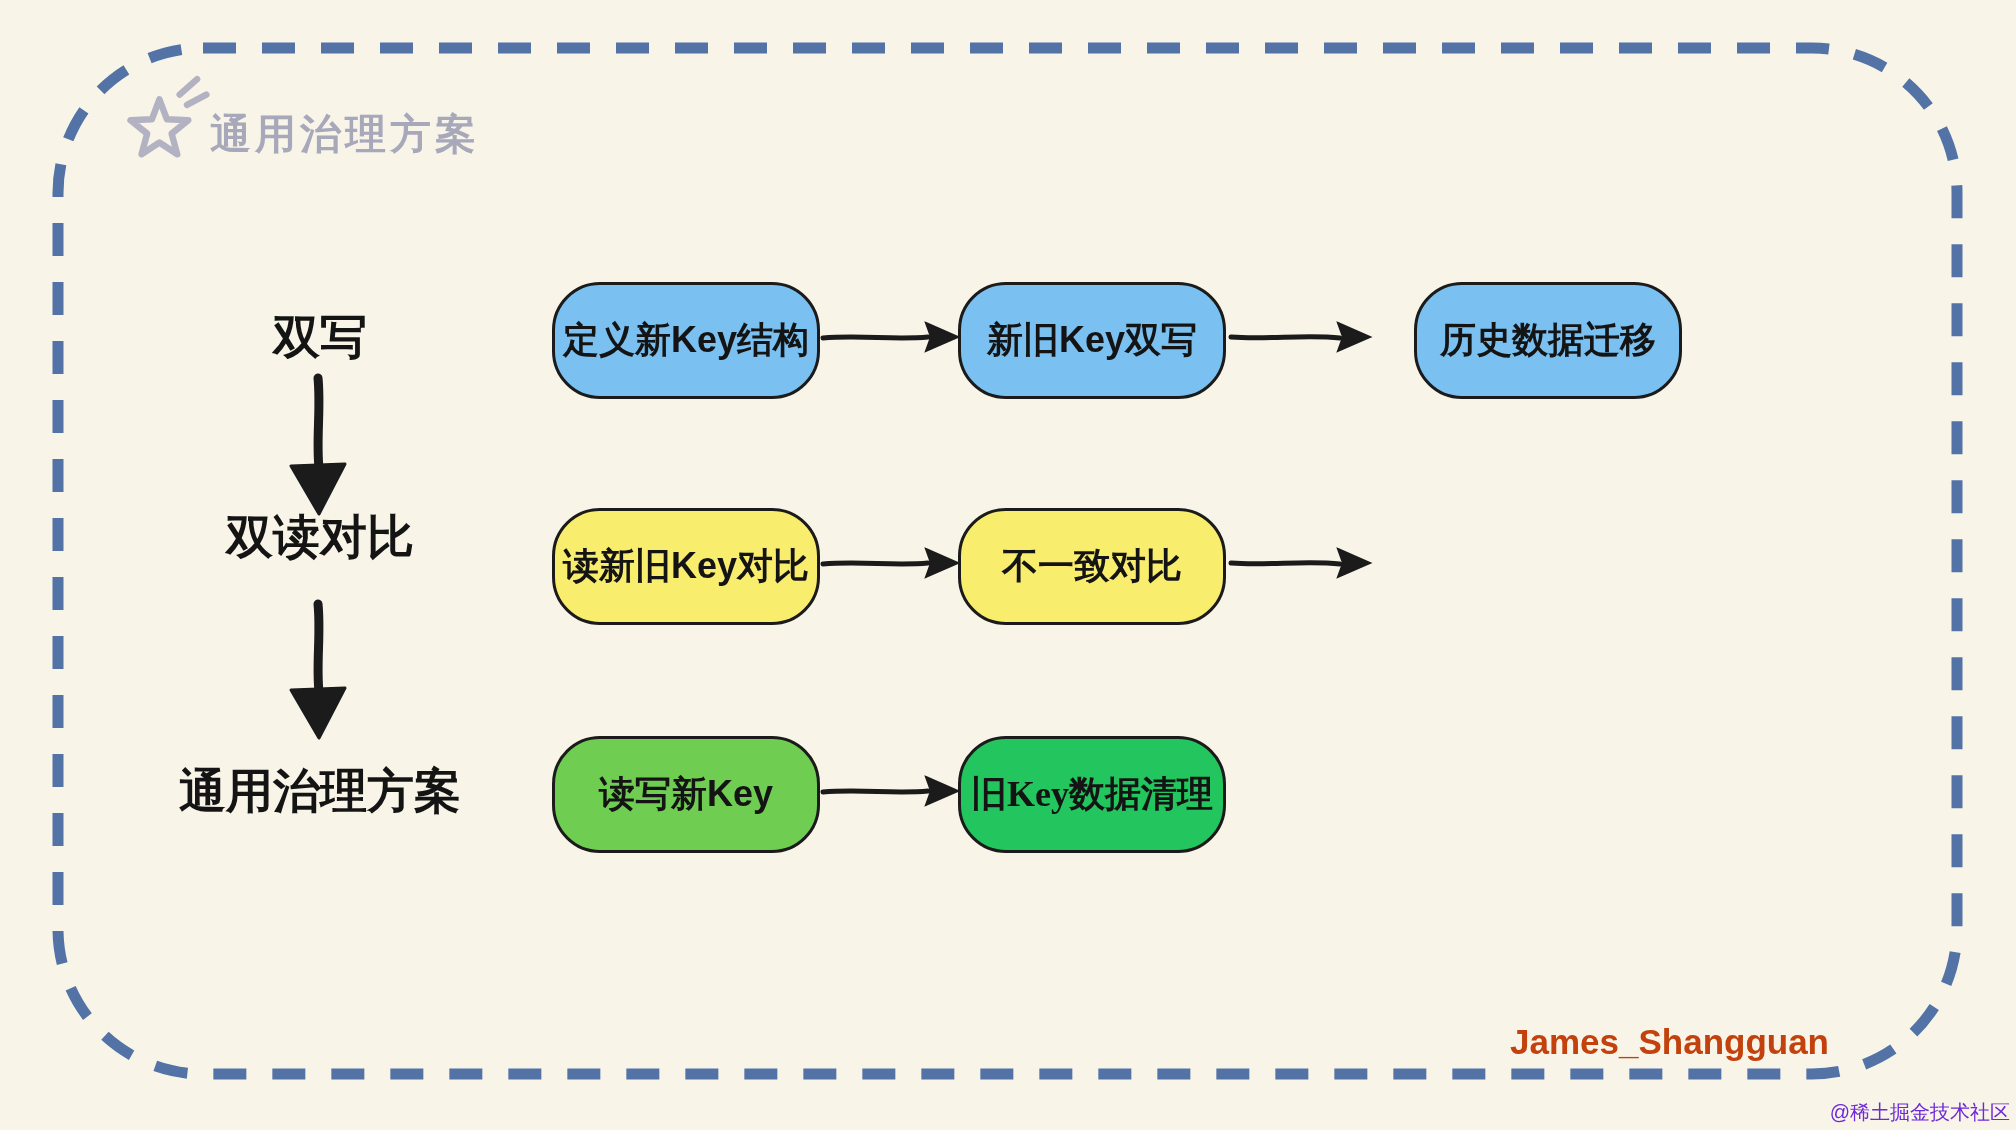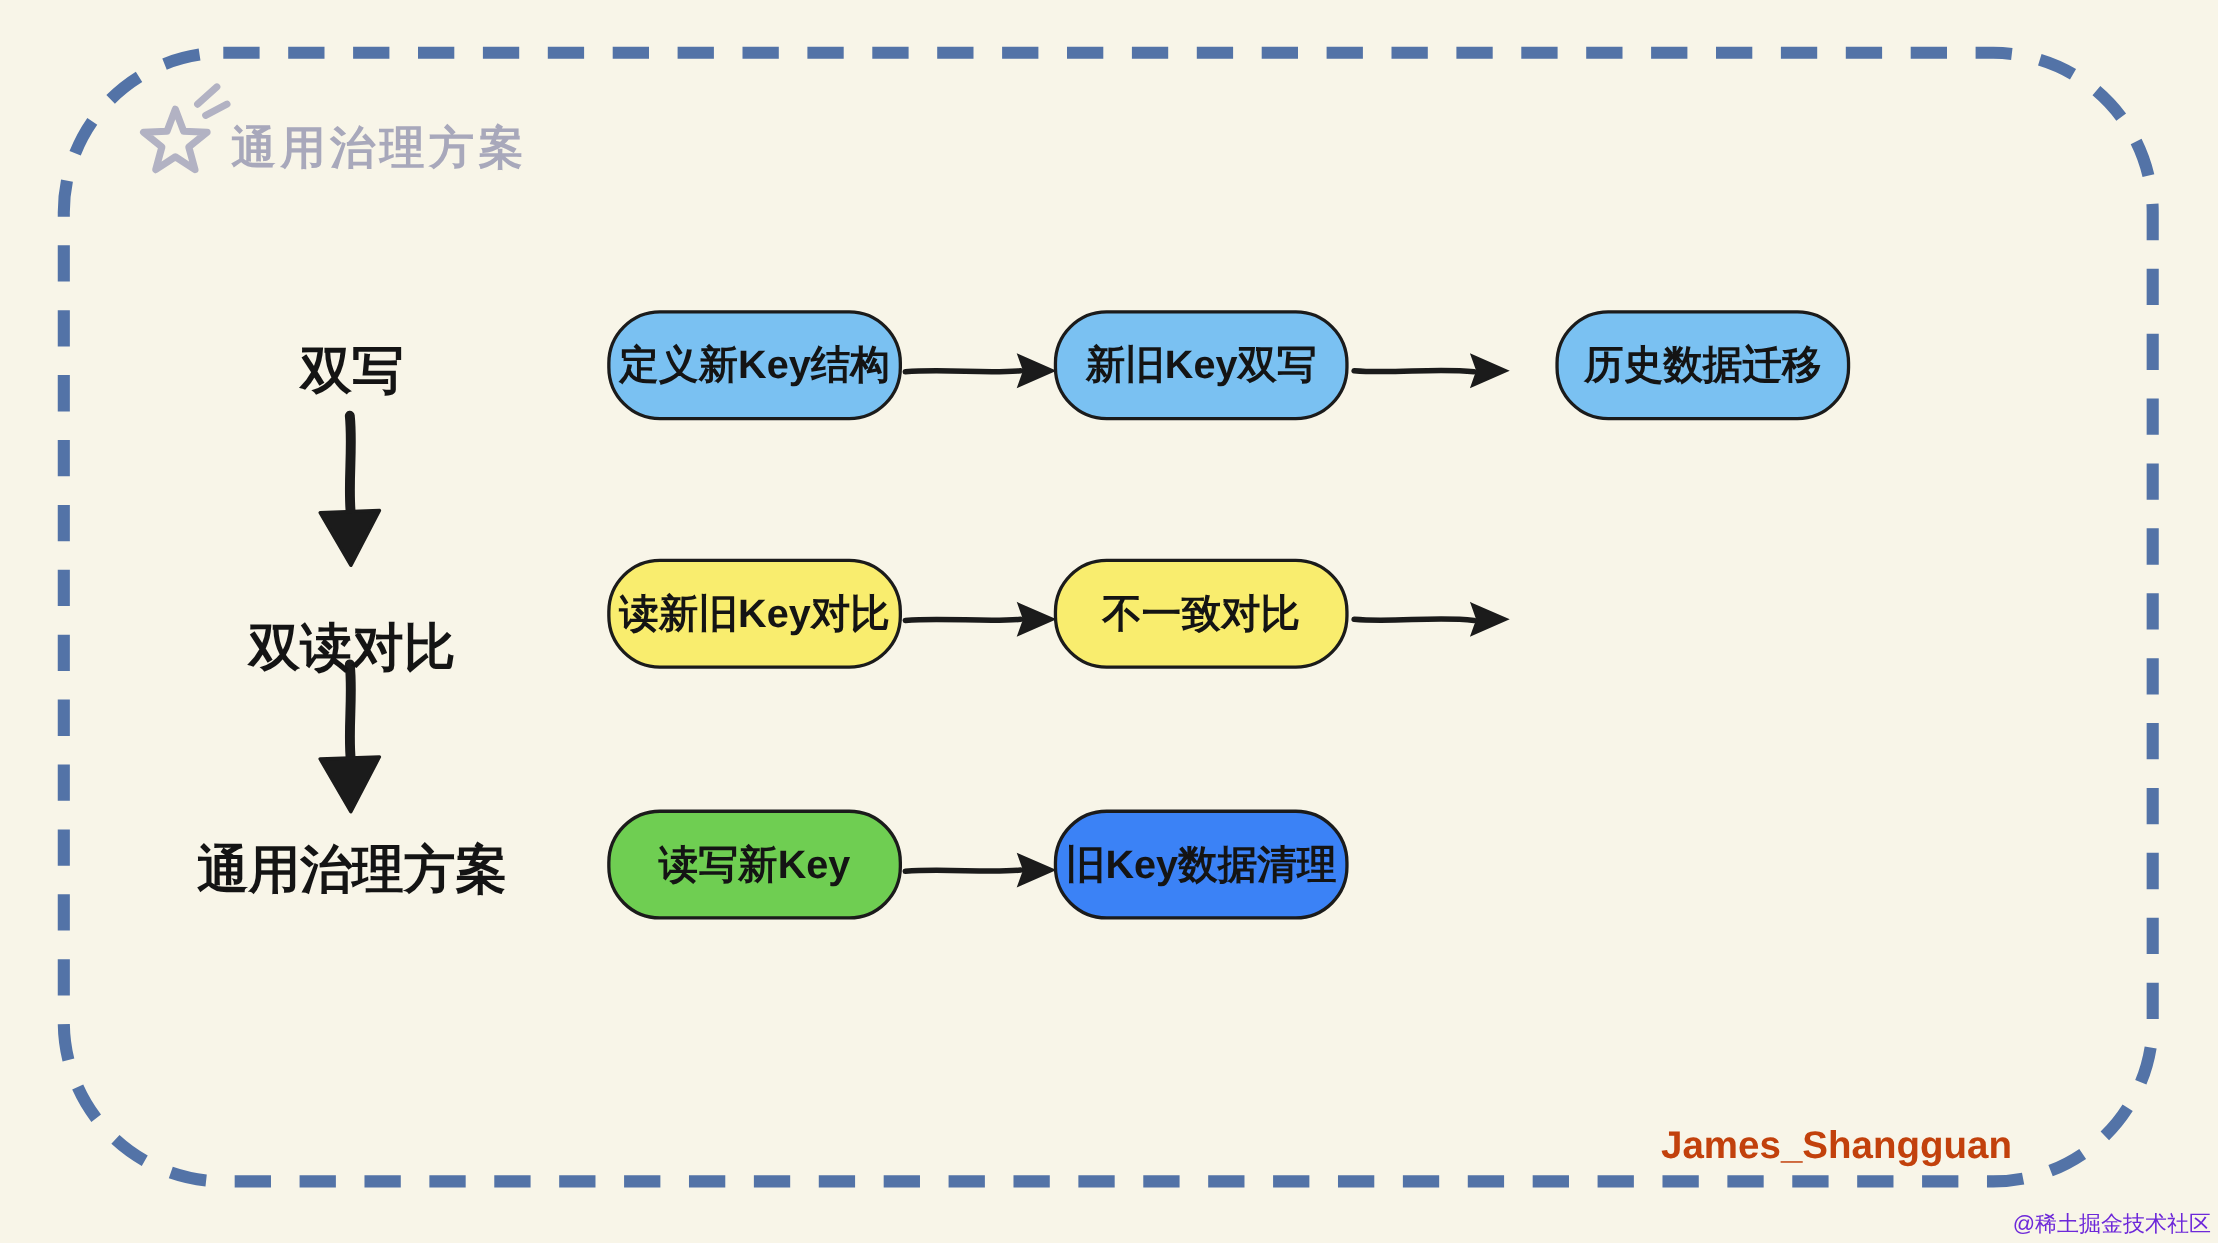--- a/index.html
+++ b/index.html
@@ -40,26 +40,26 @@
   .stage-label {
     position: absolute;
     left: 320px;
     transform: translate(-50%, -50%);
     font-size: 47px;
     font-weight: 700;
     color: #141414;
     white-space: nowrap;
   }
   .stage-1 { top: 337px; }
-  .stage-2 { top: 589px; }
+  .stage-2 { top: 537px; }
   .stage-3 { top: 791px; }
   .node {
     position: absolute;
     width: 268px;
-    height: 100px;
+    height: 117px;
     border: 3.5px solid #1b1b1b;
     border-radius: 48px;
     display: flex;
     align-items: center;
     justify-content: center;
     font-size: 36px;
     font-weight: 600;
     color: #141414;
     white-space: nowrap;
     box-sizing: border-box;
@@ -150,19 +150,19 @@
   <div class="stage-label stage-3">通用治理方案</div>
 
   <div class="node r1 c1" style="background: rgb(122, 193, 242);">定义新Key结构</div>
   <div class="node r1 c2" style="background: rgb(122, 193, 242);">新旧Key双写</div>
   <div class="node r1 c3" style="background: rgb(122, 193, 242);">历史数据迁移</div>
 
   <div class="node r2 c1" style="background: rgb(249, 237, 110);">读新旧Key对比</div>
   <div class="node r2 c2" style="background: rgb(249, 237, 110);">不一致对比</div>
 
   <div class="node r3 c1" style="background: rgb(111, 206, 82); text-align: center;">读写新Key</div>
-  <div class="node r3 c2" style="background: #3b82f6;">旧Key数据清理</div>
+  <div class="node r3 c2" style="background: #22c55e; font-family: Liberation Serif, serif;">旧Key数据清理</div>
 
   <div class="signature">James_Shangguan</div>
 
   <div class="watermark">@稀土掘金技术社区</div>
 
 </div>
 
 </body></html>

